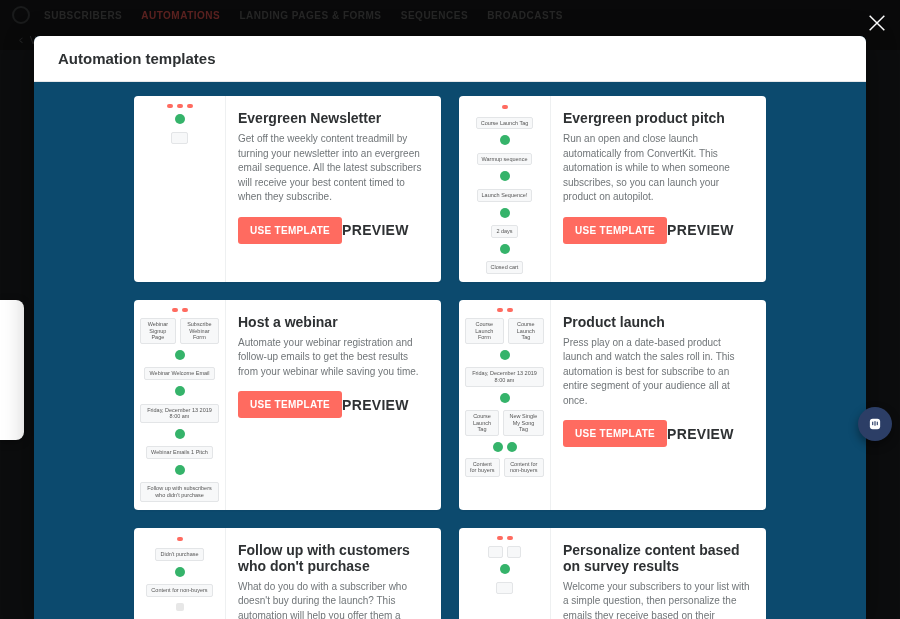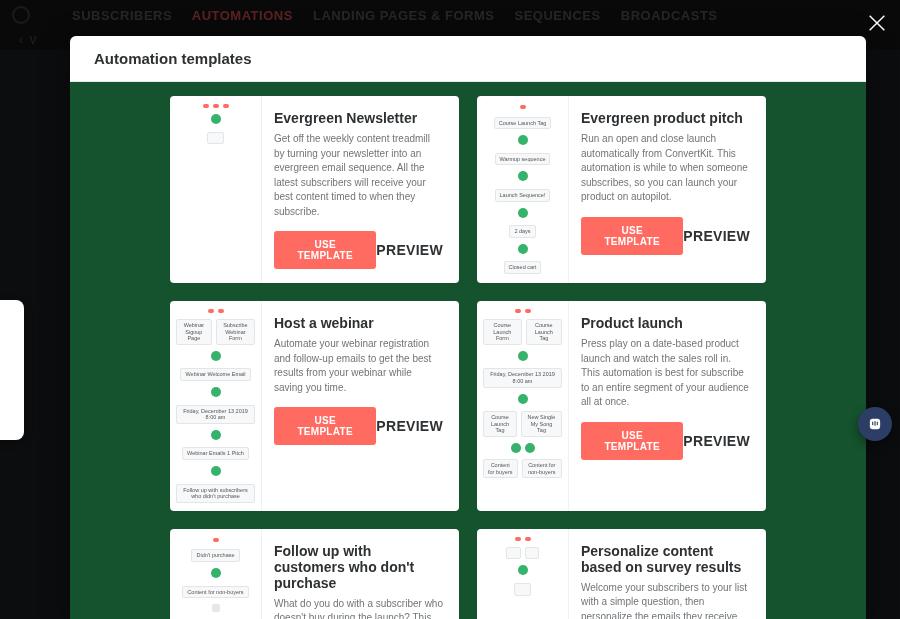--- a/index.html
+++ b/index.html
@@ -1,34 +1,34 @@
 <!DOCTYPE html>
 <html><head>
 <meta charset="utf-8">
 <style>
   * { box-sizing: border-box; margin: 0; padding: 0; }
   html, body { width: 900px; height: 619px; overflow: hidden; font-family: -apple-system, BlinkMacSystemFont, "Segoe UI", Helvetica, Arial, sans-serif; background:#000; }
   .shell { position:relative; width:900px; height:619px; }
 
   
   .bg { position:absolute; inset:0; background:#1b1d1f; }
-  .bg-header { height:30px; background:#151617; display:flex; align-items:center; padding:0 12px; color:#6a6e72; font-size:13px; font-weight:600; letter-spacing:.5px;gap:28px; }
+  .bg-header { height:30px; background:#151617; display:flex; align-items:center; padding:0 12px; color:#6a6e72; font-size:10px; font-weight:600; letter-spacing:.5px; }
   .bg-logo { width:18px; height:18px; border-radius:50%; border:2px solid #3a3c3e; margin-right:14px; }
   .bg-nav a { color:#555; margin-right:16px; text-decoration:none; }
   .bg-nav a.active { color:#c94b47; }
   .bg-right { margin-left:auto; display:flex; align-items:center; gap:10px; }
   .bg-avatar { width:14px; height:14px; border-radius:50%; background:#3e4043; }
   .bg-sub { height:20px; background:#141516; padding-left:18px; color:#555; font-size:10px; display:flex; align-items:center; gap:6px;}
   .chev { display:inline-block; transform:scaleX(.6); }
 
   
   .dim { position:absolute; inset:0; background:rgba(0,0,0,.55); }
 
   
-  .modal { position:absolute; left:34px; right:34px; top:36px; bottom:0; background:#14532d; border-radius:6px 6px 0 0; box-shadow:0 6px 30px rgba(0,0,0,.4); overflow:hidden;margin-left:36px; }
+  .modal { position:absolute; left:34px; right:34px; top:36px; bottom:0; background:#0c4a6e; border-radius:6px 6px 0 0; box-shadow:0 6px 30px rgba(0,0,0,.4); overflow:hidden; }
   .modal-head { background:#fff; padding:14px 24px; font-size:15px; font-weight:600; color:#2e3133; border-bottom:1px solid #e6e8ea; }
 
   .close { position:absolute; top:12px; right:12px; width:22px; height:22px; color:#fff; cursor:pointer; }
   .close svg { width:22px; height:22px; stroke:#fff; stroke-width:1.6; }
 
   .grid { padding:14px 100px 20px; display:grid; grid-template-columns:1fr 1fr; gap:18px; }
   .card { background:#fff; border-radius:4px; box-shadow:0 1px 2px rgba(30,35,40,.07); display:flex; min-height:140px; }
   .thumb { width:92px; border-right:1px solid #eef0f1; padding:8px 6px; display:flex; flex-direction:column; align-items:center; gap:6px; }
   .node { font-size:5.5px; color:#555; text-align:center; line-height:1.2; }
   .node .tag { background:#ff6b60; color:#fff; border-radius:2px; padding:2px 3px; display:inline-block; font-size:5px;}

